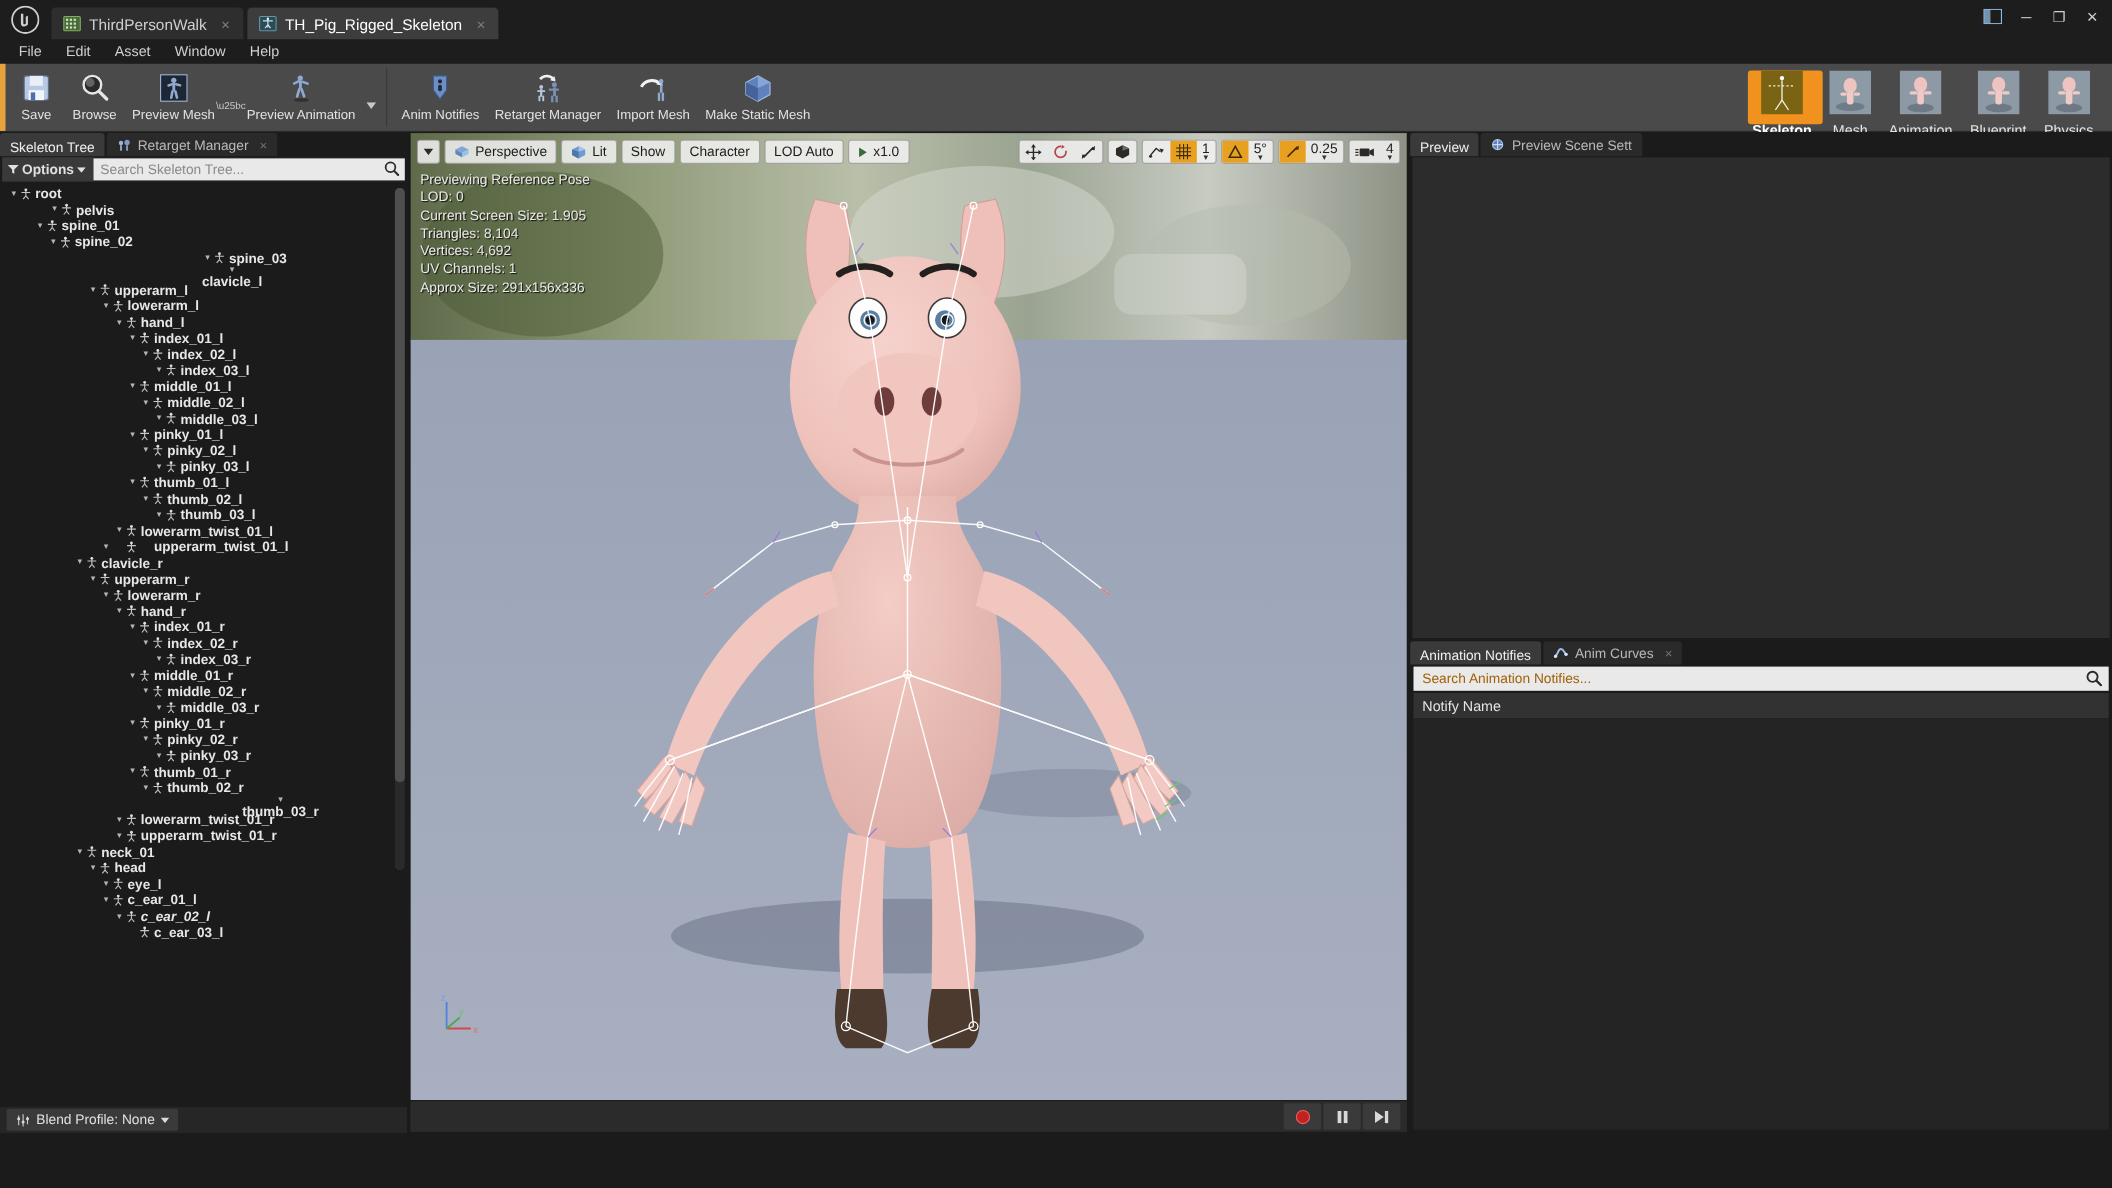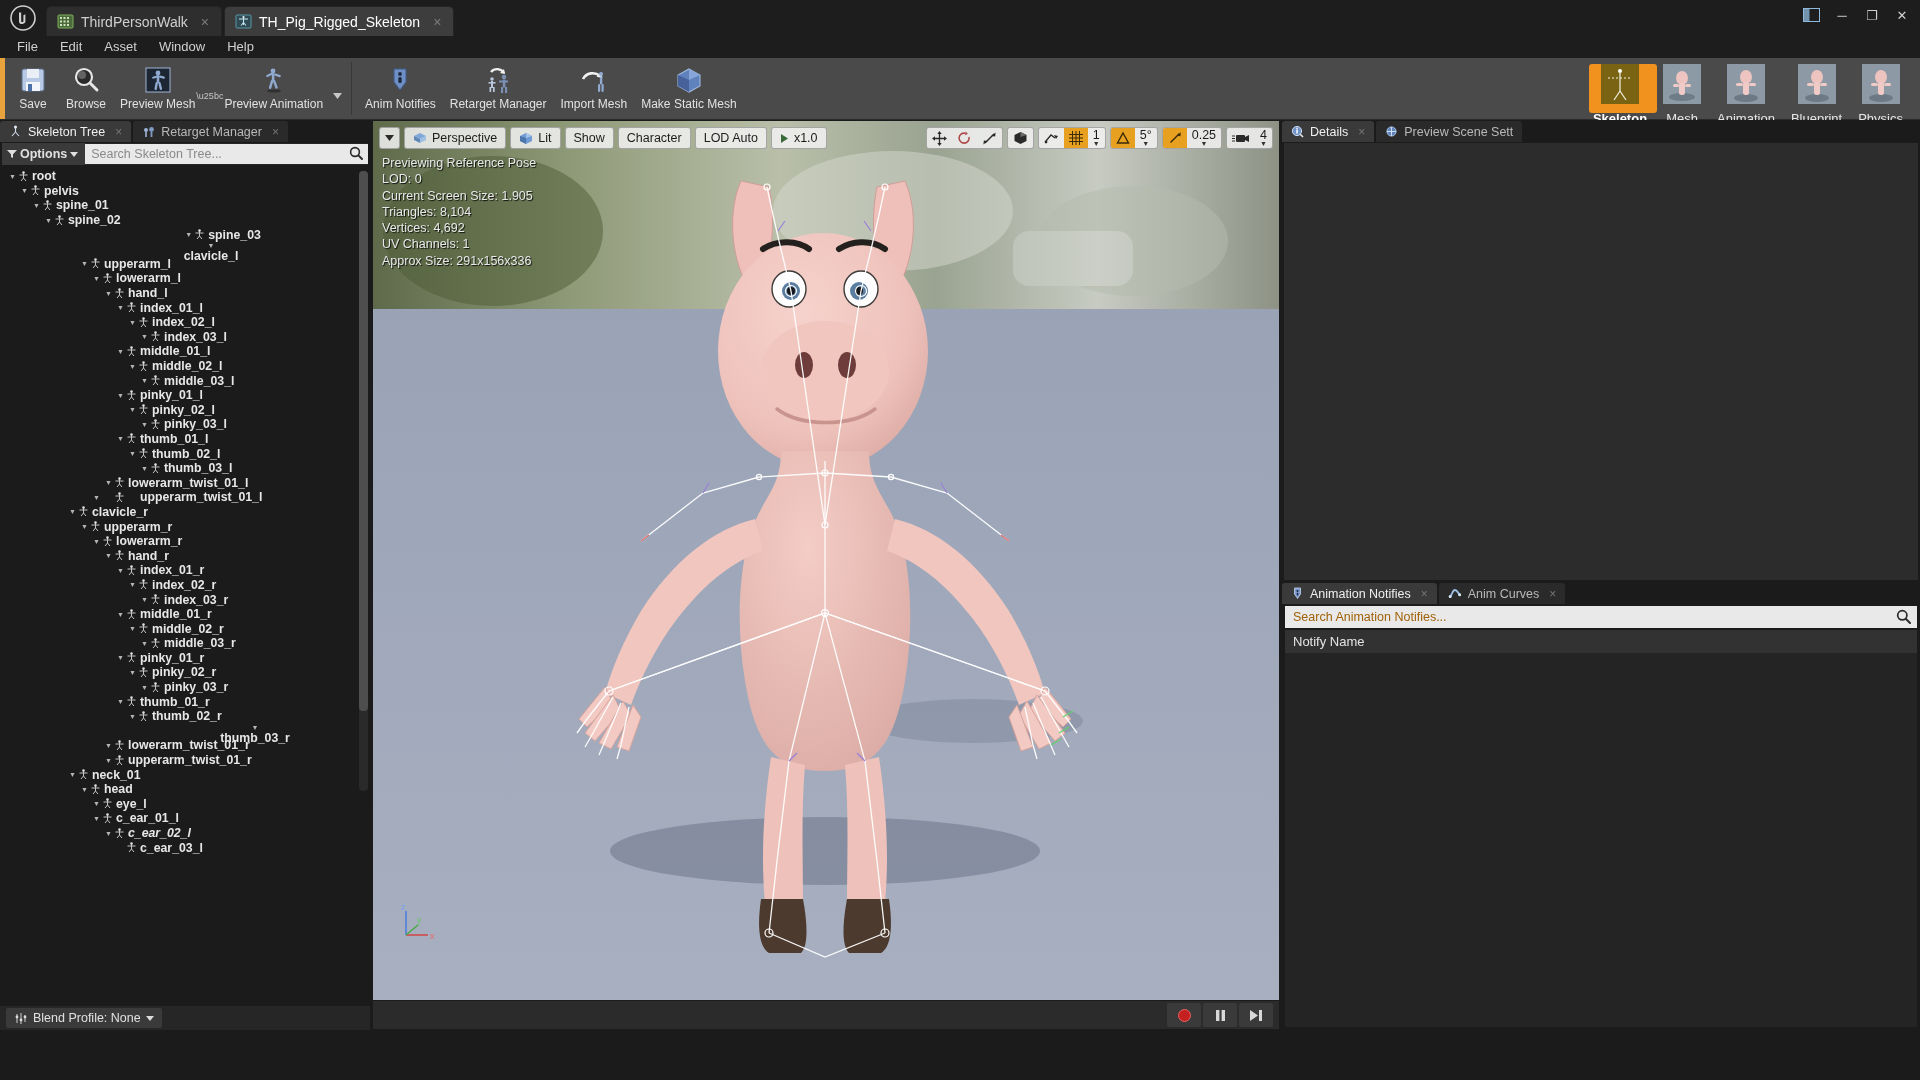--- a/index.html
+++ b/index.html
@@ -76,21 +76,21 @@
   .mode-thumb { width: 38px; height: 40px; border-radius: 2px; display:block; }
   .mode-caret { font-size:8px; color:#ddd; margin-left:2px; }
 
   
   .panel-tabbar { display: flex; align-items: flex-end; height: 22px; background: #1b1b1b; }
   .ptab {
     display:flex; align-items:center; gap:6px; height: 21px; padding: 0 9px;
     font-size: 12.5px; color:#b9b9b9; background:#2a2a2a; border-radius: 3px 3px 0 0;
     margin-right: 2px;
   }
-  .ptab.active { background:#3a3a3a; color:#efefef; }
+  .ptab.active { background:#3a3a3a; color:#efefef;flex-direction:column; }
   .ptab .x { color:#767676; font-size: 12px; margin-left: 4px; }
   .ptab svg { display:block; }
 
   
   .left-panel {
     position: absolute; left: 0; top: 120px; width: 370px; height: 910px;
     background: #1b1b1b; display:flex; flex-direction: column;
   }
   .st-searchrow {
     display:flex; align-items:center; height: 22px; background:#262626;
@@ -533,21 +533,21 @@
             <g stroke="#c6c6c6" stroke-width="1" fill="none">
               <line x1="6.5" y1="3" x2="6.5" y2="8"></line>
               <line x1="2.5" y1="5" x2="10.5" y2="5"></line>
               <line x1="4" y1="11" x2="6.5" y2="8"></line>
               <line x1="9" y1="11" x2="6.5" y2="8"></line>
             </g>
             <circle cx="6.5" cy="2.6" r="1.3" fill="#dedede"></circle>
           </svg>
           <span>root</span>
         </div>
-        <div class="trow" style="padding-left: 20px;">
+        <div class="trow" style="padding-left: 20px; margin-left: 25px;">
           <span class="arrow">▼</span>
           <svg class="bone-ico" viewBox="0 0 13 13">
             <g stroke="#c6c6c6" stroke-width="1" fill="none">
               <line x1="6.5" y1="3" x2="6.5" y2="8"></line>
               <line x1="2.5" y1="5" x2="10.5" y2="5"></line>
               <line x1="4" y1="11" x2="6.5" y2="8"></line>
               <line x1="9" y1="11" x2="6.5" y2="8"></line>
             </g>
             <circle cx="6.5" cy="2.6" r="1.3" fill="#dedede"></circle>
           </svg>
@@ -1502,21 +1502,21 @@
   <div class="right-panel">
     <div class="rp-top">
       <div class="panel-tabbar">
         <div class="ptab active">
           <svg width="13" height="13" viewBox="0 0 13 13">
               <circle cx="6" cy="6" r="4.6" fill="#6f93c9" stroke="#cfe0f2" stroke-width="1"></circle>
               <rect x="5.3" y="4.6" width="1.5" height="4" fill="#fff"></rect>
               <rect x="5.3" y="2.7" width="1.5" height="1.4" fill="#fff"></rect>
               <line x1="9.2" y1="9.2" x2="12" y2="12" stroke="#e0e8f2" stroke-width="1.6"></line>
             </svg>
-          <span>Details</span>
+          <span>Preview</span>
           <span class="x">×</span>
         </div>
         <div class="ptab">
           <svg width="13" height="13" viewBox="0 0 13 13">
               <circle cx="6.5" cy="6.5" r="4.6" fill="#5f84bb" stroke="#a9c4e4"></circle>
               <path d="M6.5 2v9M2 6.5h9" stroke="#dbe7f5" stroke-width=".9"></path>
             </svg>
           <span>Preview Scene Sett</span>
         </div>
       </div>

